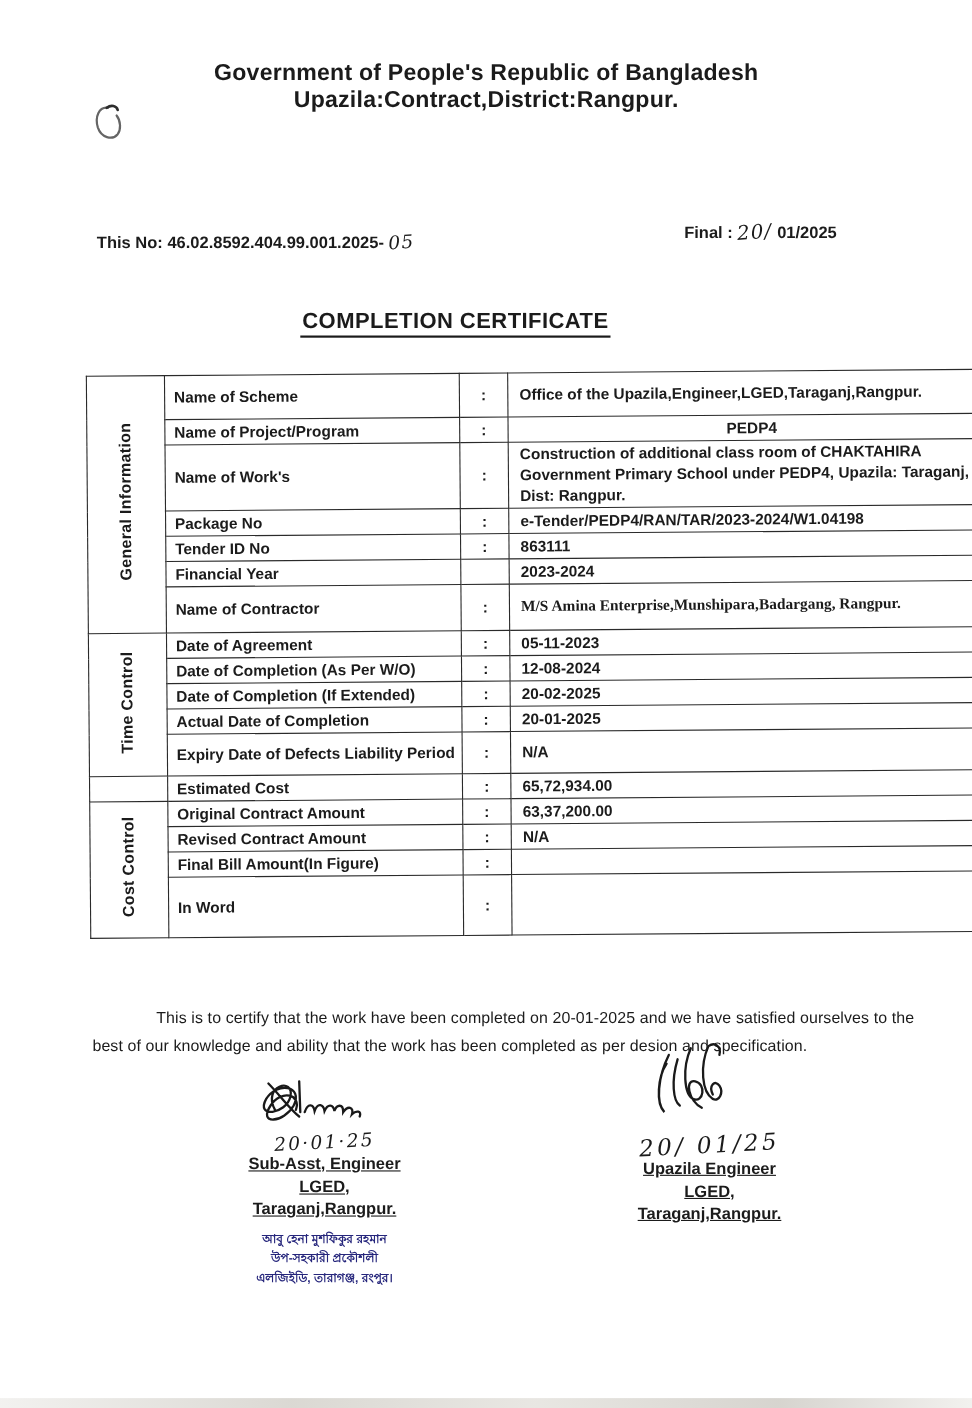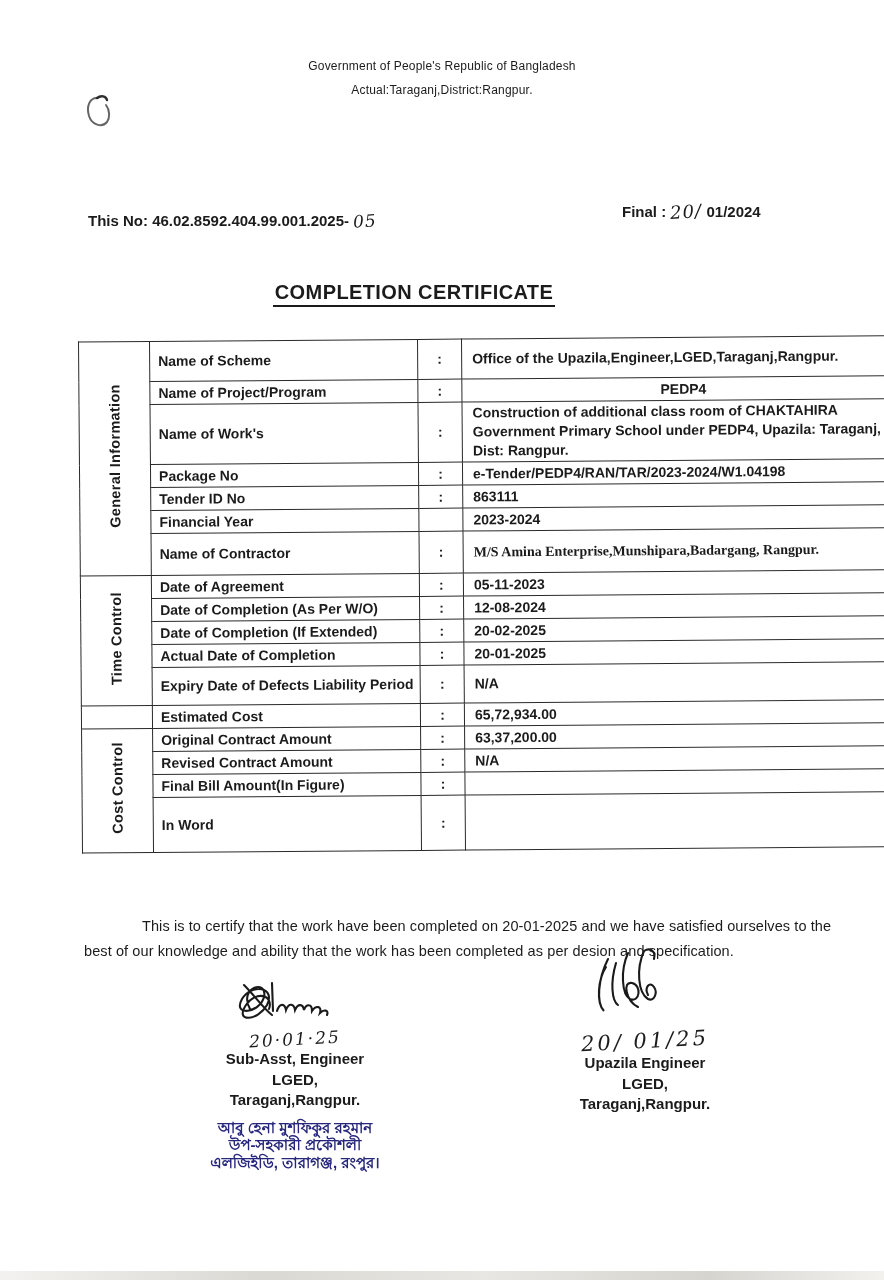--- a/index.html
+++ b/index.html
@@ -3,21 +3,21 @@
 <meta charset="utf-8">
 <style>
   html,body{margin:0;padding:0;background:#e8e8e8;}
   .page{
     position:relative;width:884px;height:1280px;margin:0 auto;
     background:#ffffff;overflow:hidden;
     font-family:"Liberation Sans", sans-serif;color:#1b1b1b;
   }
   
   .letterhead{position:absolute;top:55px;left:0;width:884px;text-align:center;}
-  .letterhead div{font-weight:normal;font-size:12px;line-height:23.5px;letter-spacing:.2px;}
+  .letterhead div{font-weight:bold;font-size:21px;line-height:23.5px;letter-spacing:.2px;}
   .letterhead .site{text-decoration:underline;text-underline-offset:3px;}
   .pen-doodle{position:absolute;left:84px;top:92px;}
   
   .memo-row{position:absolute;top:196px;left:0;width:884px;height:50px;}
   .memo{position:absolute;left:88px;top:14px;font-weight:bold;font-size:15px;}
   .date-line{position:absolute;left:622px;top:4px;font-weight:bold;font-size:15px;}
   .hand{
     font-family:"DejaVu Serif", serif;font-style:italic;font-weight:normal;
     font-size:18px;letter-spacing:1px;display:inline-block;transform:rotate(-4deg);
     position:relative;top:1px;
@@ -62,55 +62,55 @@
   
   .sig-block{position:absolute;text-align:center;}
   .sig-left{left:175px;top:975px;width:240px;}
   .sig-right{left:520px;top:945px;width:250px;}
   .sig-scribble{display:block;margin:0 auto;}
   .sig-date{
     display:block;font-family:"DejaVu Serif", serif;font-style:italic;
     font-size:17px;letter-spacing:2px;transform:rotate(-3deg);margin-top:-8px;
   }
   .sig-date-big{font-size:21px;letter-spacing:3px;margin-top:-6px;}
-  .sig-name div{font-weight:bold;font-size:15px;line-height:20.5px;}
+  .sig-name div{font-weight:bold;font-size:15px;line-height:20.5px;text-decoration:underline;}
   .seal{margin-top:8px;}
-  .seal div{font-weight:bold;font-size:15px;line-height:17.5px;color:#26267c;}
+  .seal div{font-weight:bold;font-size:11px;line-height:17.5px;color:#26267c;}
   
   .bottom-strip{
     position:absolute;left:0;bottom:0;width:884px;height:9px;
     background:linear-gradient(to right,
       rgba(185,180,168,.18), rgba(168,163,150,.42) 30%,
       rgba(180,174,160,.30) 55%, rgba(165,160,148,.45) 80%, rgba(190,185,172,.2));
   }
 </style>
 </head>
 <body>
 
 <div class="page">
 
   <svg class="pen-doodle" width="36" height="46" viewBox="0 0 36 46">
     <path d="M14 6 C6 5, 2 14, 5 24 C8 33, 18 36, 23 30 C26 26, 26 18, 22 13" fill="none" stroke="#4a4a4a" stroke-width="2" stroke-linecap="round" opacity=".85"></path>
     <path d="M13 6 C17 3, 22 4, 23 8" fill="none" stroke="#2d2d2d" stroke-width="2.4" stroke-linecap="round"></path>
   </svg>
 
   <div class="letterhead">
     <div>Government of People's Republic of Bangladesh</div>
-    <div>Actual:Taraganj,District:Rangpur.</div>
+    <div>Upazila:Contract,District:Rangpur.</div>
   </div>
 
   <div class="memo-row">
     <div class="memo">
       <span>This No: 46.02.8592.404.99.001.2025-</span>
       <span class="hand hand-sm">05</span>
     </div>
     <div class="date-line">
       <span>Final :</span>
       <span class="hand">20/</span>
-      <span>01/2024</span>
+      <span>01/2025</span>
     </div>
   </div>
 
   <div class="doc-title">
     <span>COMPLETION CERTIFICATE</span>
   </div>
 
   <table class="cert-table">
     <tbody>
         <tr class="h40">

